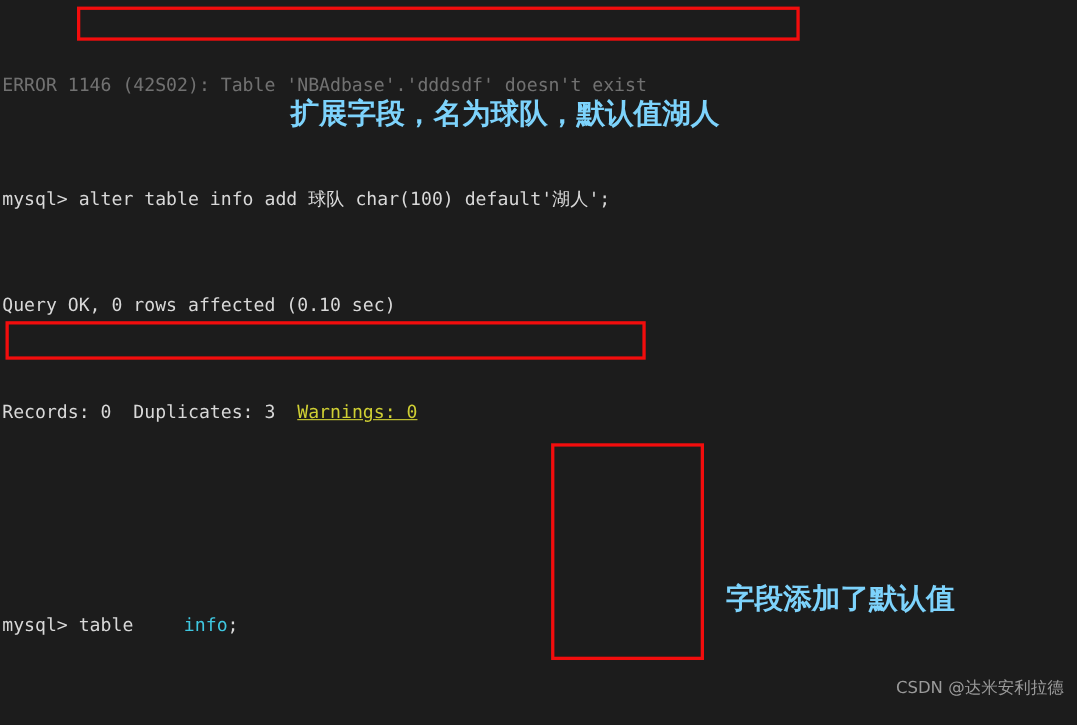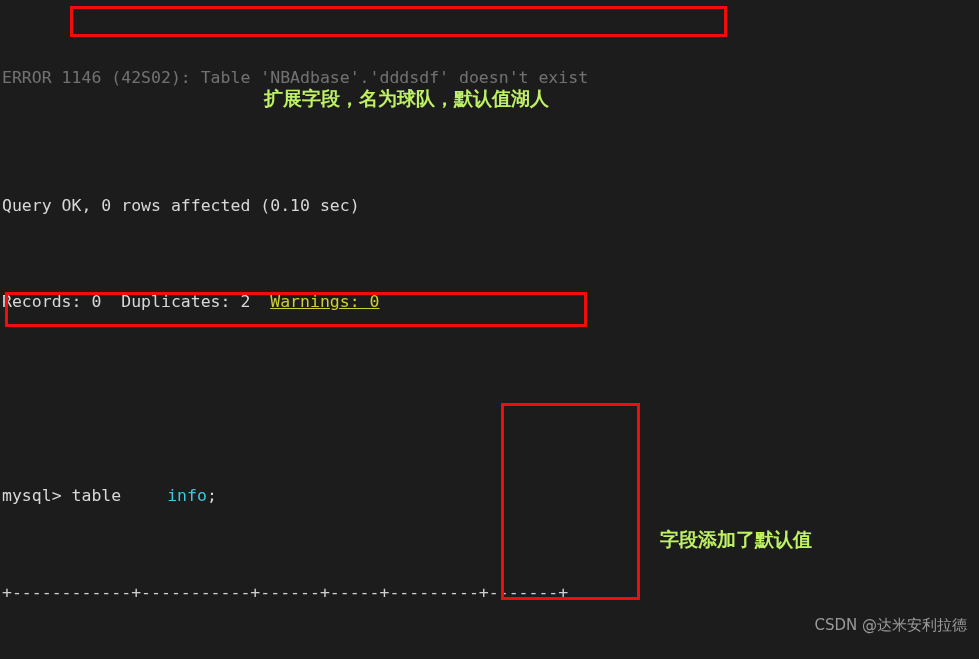--- a/index.html
+++ b/index.html
@@ -34,23 +34,23 @@
     border:3px solid #f20d0d;
     box-sizing:border-box;
     pointer-events:none;
   }
   #box-alter{ left:70px;  top:6px;   width:657px; height:31px; }
   #box-desc-row{ left:5px; top:292px; width:582px; height:35px; }
   #box-team-col{ left:501px; top:403px; width:139px; height:197px; }
 
   .redtext{
     position:absolute;
-    color:#bef264;
+    color:#7dd3fc;
     font-family:Liberation Mono, monospace;
-    font-size:19px;
+    font-size:26px;
     font-weight:600;
     white-space:nowrap;
   }
   #note-field{ left:264px; top:86px; }
   #note-default{ left:660px; top:527px; }
 
   #watermark{
     position:absolute;
     right:12px; bottom:24px;
     color:#9a9a9a;
@@ -59,24 +59,25 @@
     white-space:nowrap;
   }
 </style>
 </head>
 <body>
 
 <div id="term">
 
   <div class="line cut"><span>ERROR 1146 (42S02): Table 'NBAdbase'.'dddsdf' doesn't exist</span></div>
 
+  <div class="line"><span>mysql&gt;</span><span><span> alter table info add 球队 char(100) default'湖人';</span></span></div>
 
   <div class="line"><span>Query OK, 0 rows affected (0.10 sec)</span></div>
 
-  <div class="line"><span>Records: 0  Duplicates: 2  </span><span class="yel">Warnings: 0</span></div>
+  <div class="line"><span>Records: 0  Duplicates: 3  </span><span class="yel">Warnings: 0</span></div>
 
   <div class="line">&nbsp;</div>
 
   <div class="line"><span>mysql&gt;</span><span> table </span><span class="cyan">info</span><span>;</span></div>
 
   <div class="line rule">+------------+-----------+------+-----+---------+-------+</div>
 
   
 
   

